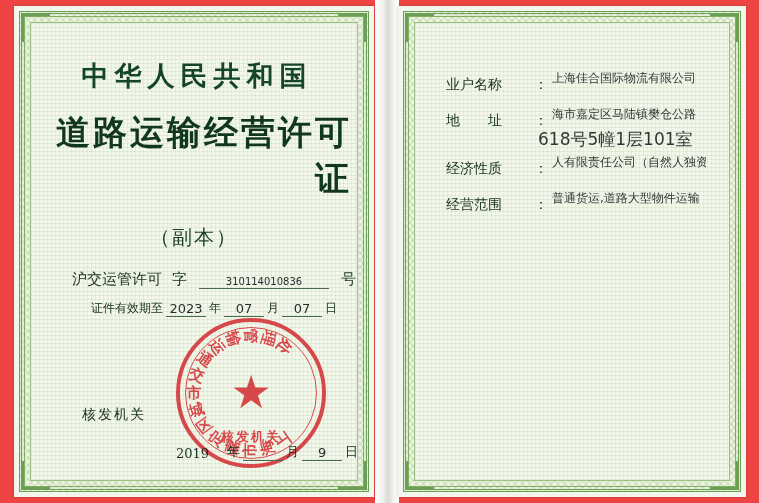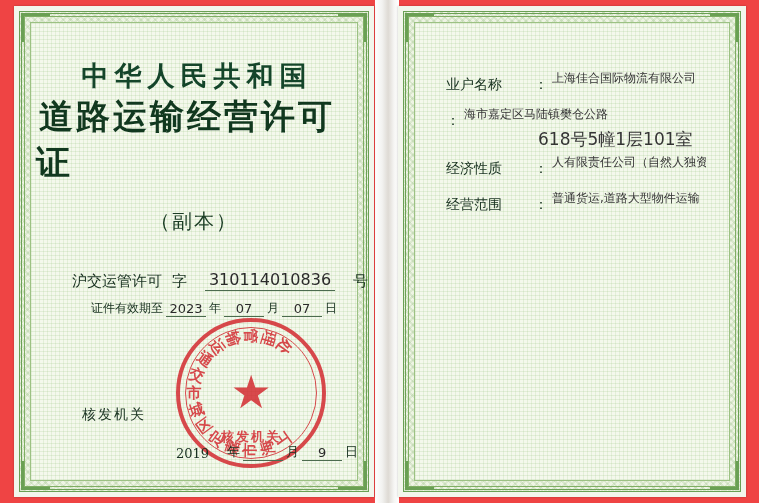--- a/index.html
+++ b/index.html
@@ -84,21 +84,22 @@
     margin-top: 30px;
     text-align: center;
     font-family: "DejaVu Serif", "Liberation Serif", serif;
     font-size: 27px;
     font-weight: bold;
     letter-spacing: 6px;
     color: #14452a;
     text-indent: 6px;
   }
   .title-main {
-    text-align: left;
+    margin-top: 16px;
+    text-align: right;
     font-family: "DejaVu Serif", "Liberation Serif", serif;
     font-size: 34px;
     font-weight: bold;
     letter-spacing: 3px;
     color: #11381f;
     text-indent: 3px;
   }
   .title-sub {
     margin-top: 22px;
     text-align: center;
@@ -117,25 +118,25 @@
     white-space: nowrap;
   }
   .row-license { left: 36px; right: 26px; top: 242px; font-size: 15px; }
   .row-valid   { left: 36px; right: 26px; top: 272px; font-size: 12px; margin-left: 19px; }
   .row-date    { left: 140px; right: 26px; top: 415px; font-size: 13px; }
 
   .lbl { color: #17301f; }
   .fill {
     flex: 1;
     border-bottom: 1px solid #4c6b4f;
-    margin: 0 18px;
+    margin: 0 12px;
     position: relative;
     text-align: center;
     font-family: "DejaVu Sans", sans-serif;
-    font-size: 16px;
+    font-size: 10px;
     color: #2b2b2b;
     padding-bottom: 1px;
   }
   .fill.num { flex: 0 0 130px; }
   .small-fill {
     display: inline-block;
     min-width: 40px;
     border-bottom: 1px solid #4c6b4f;
     text-align: center;
     font-family: "DejaVu Sans", sans-serif;
@@ -338,20 +339,21 @@
 
     <div class="content">
 
       <div class="field f1">
         <span class="flabel">业户名称</span>
         <span class="fcolon">：</span>
         <span class="fvalue">上海佳合国际物流有限公司</span>
       </div>
 
       <div class="field f2">
+        <span class="flabel">地　　址</span>
         <span class="fcolon">：</span>
         <span class="fvalue">海市嘉定区马陆镇樊仓公路</span>
       </div>
       <div class="field-sub f2b">618号5幢1层101室</div>
 
       <div class="field f3">
         <span class="flabel">经济性质</span>
         <span class="fcolon">：</span>
         <span class="fvalue">人有限责任公司（自然人独资</span>
       </div>

